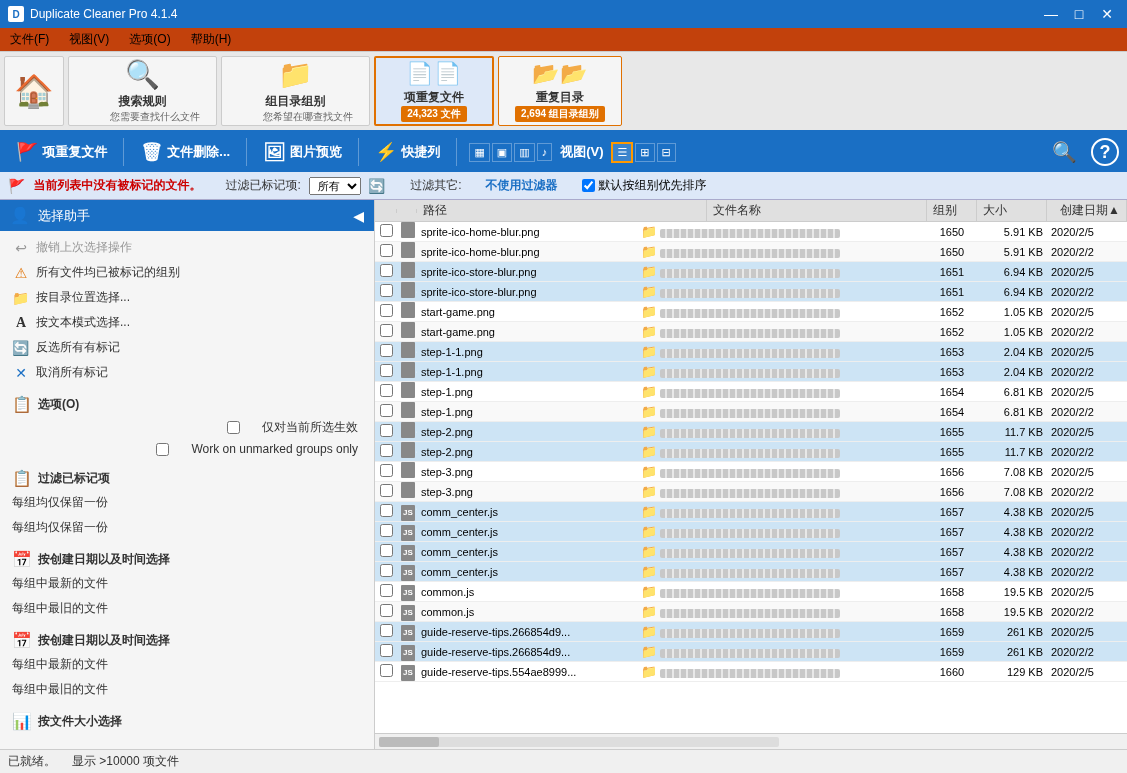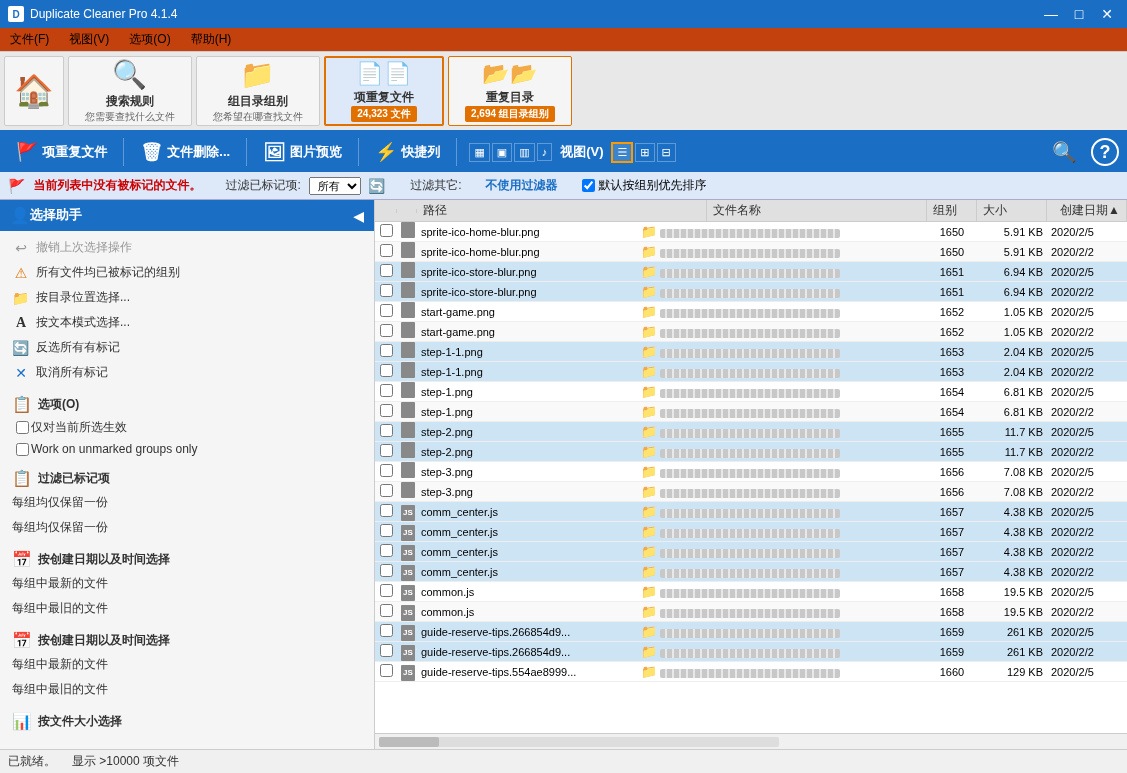--- a/index.html
+++ b/index.html
@@ -15,21 +15,21 @@
     
     #menubar { background: #c2410c; height: 24px; display: flex; align-items: center; border-bottom: 1px solid #ccc; }
     .menu-item { padding: 2px 10px; cursor: pointer; font-size: 12px; }
 
     
     #toolbar { background: #e8e8e8; height: 80px; display: flex; align-items: stretch; border-bottom: 2px solid #1a6fc4; padding: 4px; gap: 4px; }
     .tool-section { display: flex; flex-direction: column; align-items: center; justify-content: center; padding: 4px 16px; cursor: pointer; border: 1px solid #ccc; background: #f5f5f5; border-radius: 2px; min-width: 120px; }
     .tool-section.active { border: 2px solid #1a6fc4; background: #dde8f8; }
     .tool-icon { font-size: 28px; margin-bottom: 2px; }
     .tool-label { font-size: 12px; font-weight: bold; color: #333; }
-    .tool-sublabel { font-size: 10px; color: #666; }
+    .tool-sublabel { font-size: 10px; color: #666; margin-left: 25px; }
     .tool-badge { background: #e07000; color: white; padding: 1px 6px; border-radius: 2px; font-size: 10px; font-weight: bold; }
 
     
     #action-bar { background: #1a6fc4; height: 40px; display: flex; align-items: center; padding: 0 8px; gap: 6px; }
     .action-item { display: flex; align-items: center; gap: 4px; color: white; font-size: 13px; font-weight: bold; cursor: pointer; padding: 4px 8px; }
     .action-icon { font-size: 18px; }
     .action-separator { width: 1px; height: 28px; background: rgba(255,255,255,0.3); margin: 0 2px; }
     .view-btn { color: white; padding: 2px 4px; border: 1px solid rgba(255,255,255,0.3); cursor: pointer; font-size: 11px; }
     .view-btn.active { border: 2px solid #ff9900; background: rgba(255,255,255,0.15); }
 
@@ -41,29 +41,29 @@
     #status-bar .refresh-icon { font-size: 14px; color: #555; cursor: pointer; }
     #status-bar .other-filter { font-size: 12px; color: #1a6fc4; font-weight: bold; margin-left: 16px; }
     #status-bar .checkbox-label { display: flex; align-items: center; gap: 4px; font-size: 12px; margin-left: 16px; }
 
     
     #main { display: flex; height: calc(773px - 28px - 24px - 80px - 40px - 28px - 24px); }
 
     
     #left-panel { width: 375px; min-width: 375px; background: #f5f5f5; border-right: 1px solid #ccc; display: flex; flex-direction: column; overflow: hidden; }
     #left-header { background: #1a6fc4; color: white; padding: 6px 10px; display: flex; align-items: center; justify-content: space-between; }
-    #left-header .header-left { display: flex; gap: 0; font-size: 13px; font-weight: bold; }
+    #left-header .header-left { display: flex; align-items: center; gap: 8px; font-size: 13px; font-weight: normal; }
     #left-header .collapse-btn { cursor: pointer; font-size: 14px; color: white; }
     #left-content { flex: 1; overflow-y: auto; padding: 4px 0; }
     .left-item { padding: 4px 12px; font-size: 12px; color: #333; cursor: pointer; display: flex; align-items: center; gap: 6px; }
     .left-item.disabled { color: #999; }
     .left-item .item-icon { font-size: 14px; width: 18px; text-align: center; }
     .left-section-title { padding: 6px 12px 2px; font-size: 12px; font-weight: bold; color: #333; display: flex; align-items: center; gap: 6px; margin-top: 4px; }
     .left-section-title .section-icon { font-size: 16px; }
-    .checkbox-item { display: flex; align-items: center; gap: 2px; padding: 3px 16px; font-size: 12px; color: #333; }
+    .checkbox-item { display: flex; align-items: center; gap: 22px; padding: 3px 16px; font-size: 12px; color: #333; justify-content: flex-end; }
     .checkbox-item input[type=checkbox] { margin: 0; }
 
     
     #right-panel { flex: 1; overflow: hidden; display: flex; flex-direction: column; background: white; }
     #table-header { display: flex; align-items: center; background: #e0e0e0; border-bottom: 1px solid #ccc; height: 22px; padding: 0; }
     .col-header { padding: 2px 6px; font-size: 12px; color: #333; border-right: 1px solid #ccc; cursor: pointer; user-select: none; white-space: nowrap; }
     #table-body { flex: 1; overflow-y: scroll; overflow-x: hidden; }
     .table-row { display: flex; align-items: center; height: 20px; border-bottom: 1px solid #eee; }
     .table-row.highlighted { background: #cde; }
     .table-row.alt { background: #f9f9f9; }

